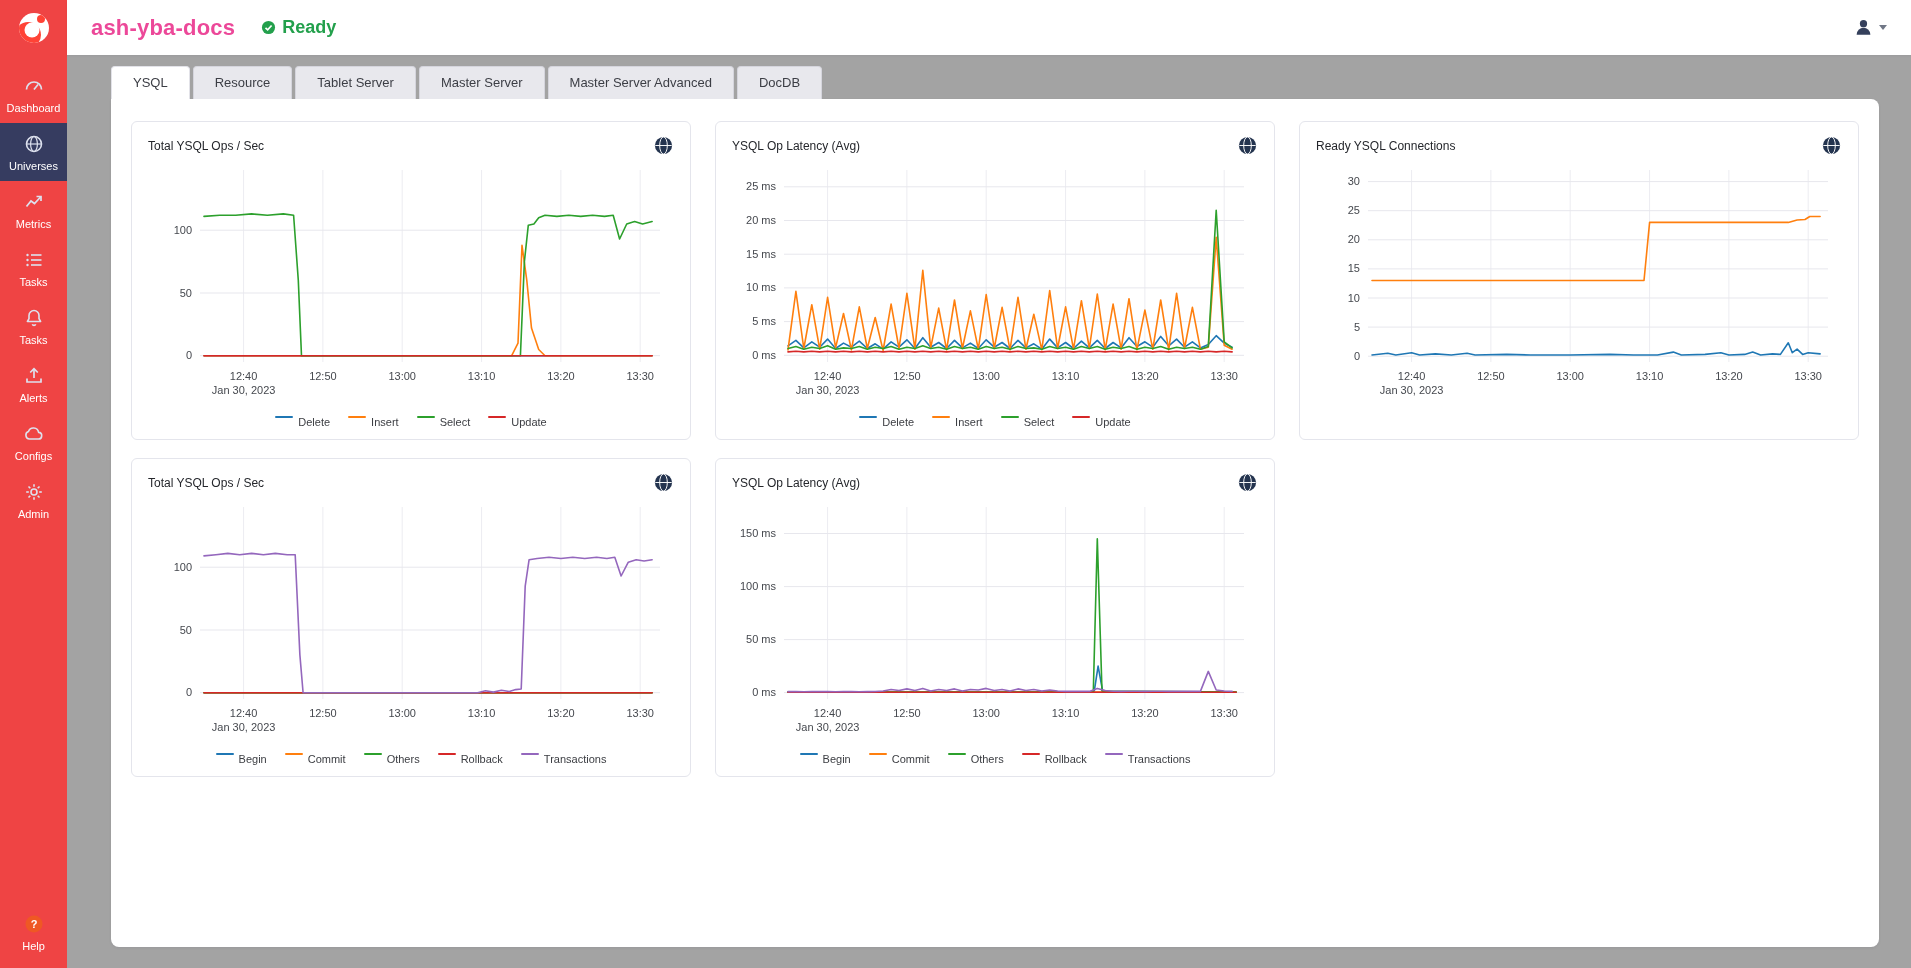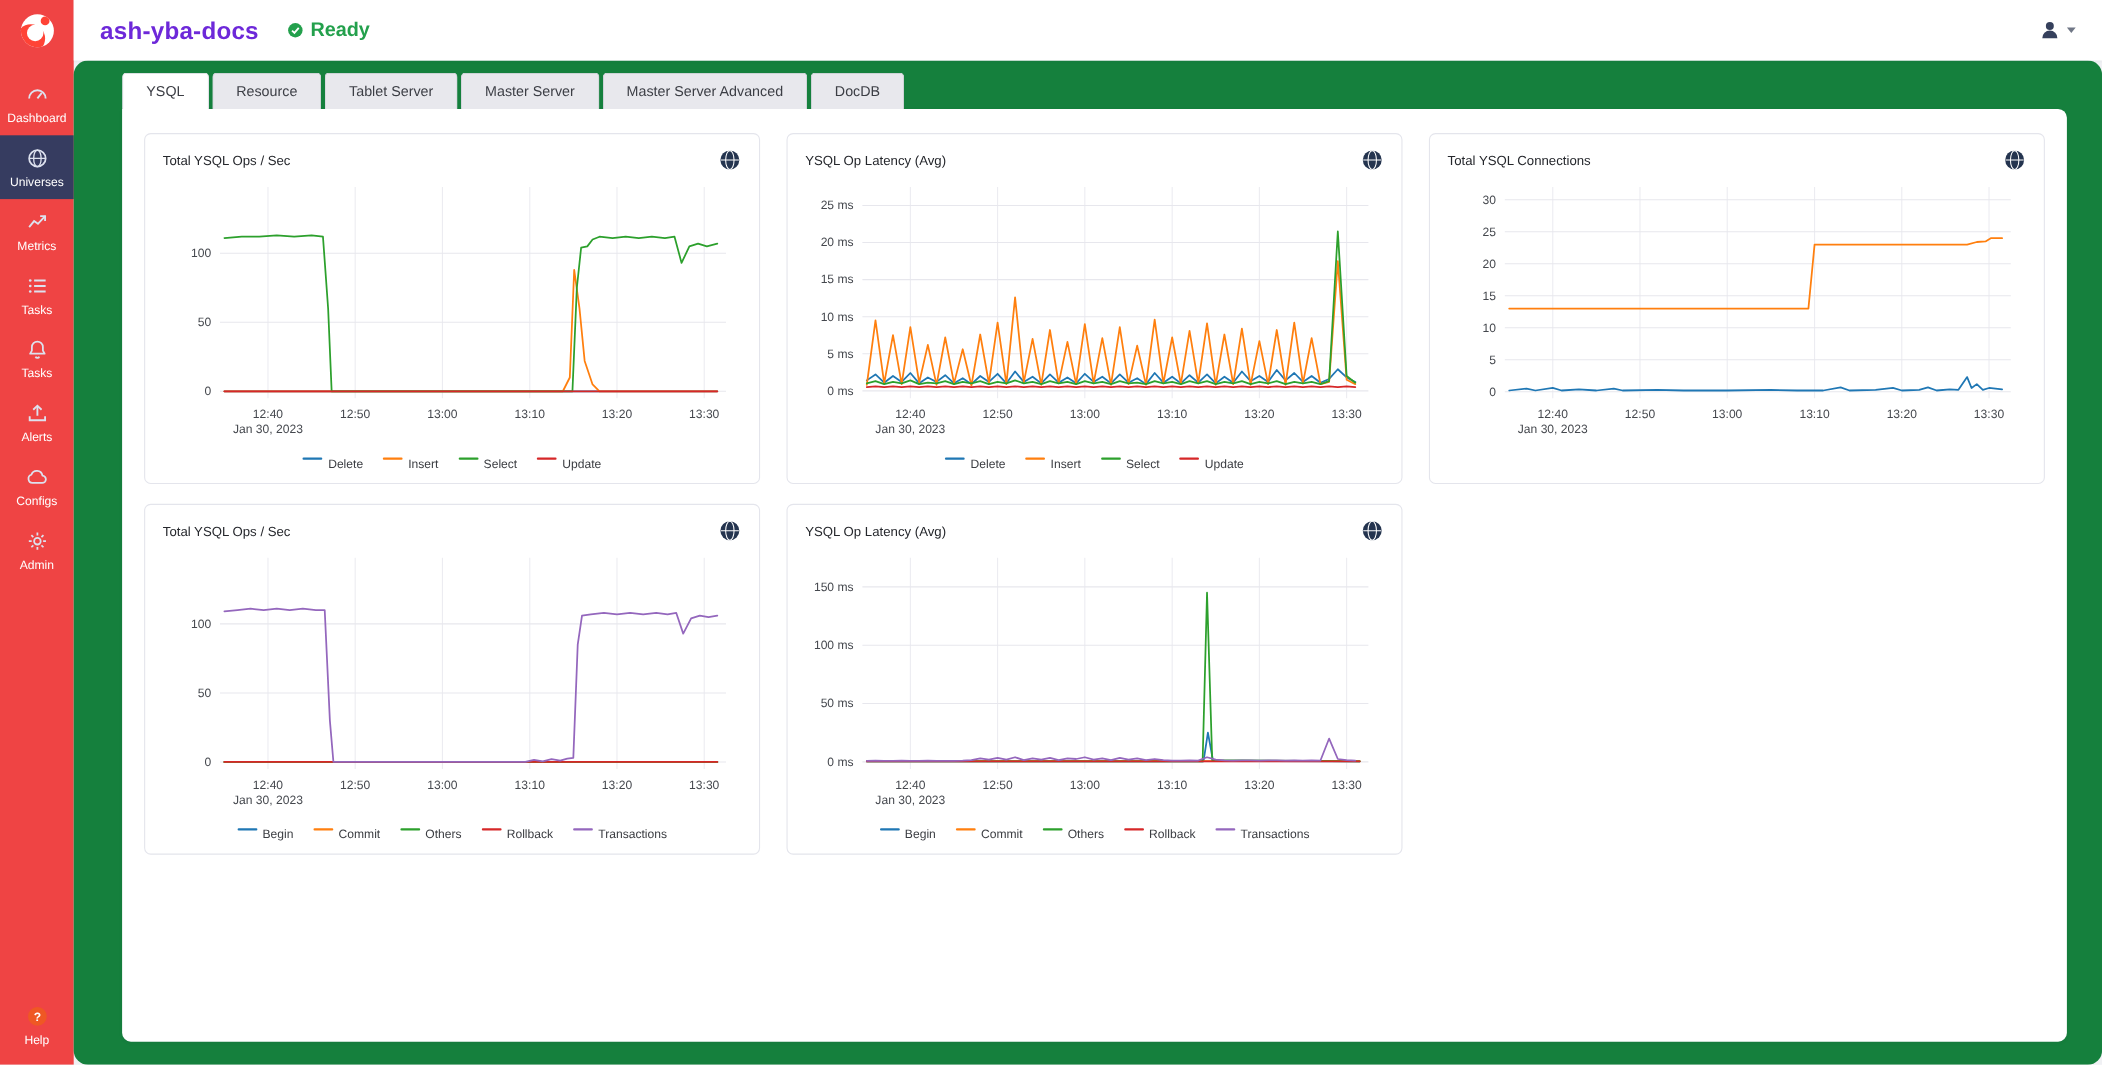--- a/index.html
+++ b/index.html
@@ -18,27 +18,27 @@
   .side-item .nav-ic { width:22px; height:22px; color:#dde1ee; }
   .side-help { margin-top:auto; margin-bottom:16px; display:flex; flex-direction:column; align-items:center; gap:5px;
                font-size:11px; color:#fff; cursor:pointer; }
   .side-help .nav-ic { width:22px; height:22px; }
 
   
   .right-col { flex:1; display:flex; flex-direction:column; min-width:0; }
 
   header.topbar { height:55px; background:#fff; display:flex; align-items:center; padding:0 24px; gap:26px;
                   box-shadow:0 1px 2px rgba(30,34,60,.06); position:relative; z-index:3; }
-  .page-title { font-size:22px; font-weight:700; color:#6d28d9; letter-spacing:.2px; }
+  .page-title { font-size:22px; font-weight:700; color:#ec4899; letter-spacing:.2px; }
   .status-badge { display:inline-flex; align-items:center; gap:6px; color:#23a04c; font-weight:700; font-size:18px; }
   .user-menu { margin-left:auto; display:flex; align-items:center; gap:5px; color:#35405c; cursor:pointer; }
   .user-menu .nav-ic { width:21px; height:21px; }
   .caret { width:0; height:0; border-left:4px solid transparent; border-right:4px solid transparent; border-top:5px solid #707786; }
 
-  main { flex:1; background:#15803d;border-radius:13px; }
+  main { flex:1; background:#a3a3a3; }
 
   
   .tab-bar { display:flex; align-items:flex-end; padding:11px 32px 0 44px; gap:3px; }
   .tab { padding:8px 21px 9px; font-size:13px; color:#3c3e45; background:#e8e8ed; border:1px solid #d5d5dd;
          border-bottom:none; border-radius:4px 4px 0 0; cursor:pointer; white-space:nowrap; }
   .tab.active { background:#fff; border-color:#e2e2e8; position:relative; z-index:2; }
 
   
   .content-panel { margin:0 32px 0 44px; background:#fff; border-radius:0 8px 8px 8px; padding:22px 20px;
                    min-height:848px; box-shadow:0 1px 3px rgba(35,38,59,.08); }
@@ -298,21 +298,21 @@
                   <span class="lg-text">Select</span>
                 </span>
                 <span class="lg-item">
                   <span class="lg-line" style="background:#d62728"></span>
                   <span class="lg-text">Update</span>
                 </span>
               </div>
             </div>
             <div class="chart-panel">
               <div class="panel-head">
-                <div class="panel-title">Total YSQL Connections</div>
+                <div class="panel-title">Ready YSQL Connections</div>
                 <span class="panel-globe">
                   <svg viewBox="0 0 22 22">
                     <circle cx="11" cy="11" r="9" fill="#24344f"></circle>
                     <ellipse cx="11" cy="11" rx="4" ry="9" fill="none" stroke="#ffffff" stroke-width="1"></ellipse>
                     <line x1="2.4" y1="11" x2="19.6" y2="11" stroke="#ffffff" stroke-width="1"></line>
                   </svg>
                 </span>
               </div>
               <svg class="plot" width="526" height="252" viewBox="0 0 526 252">
                 <line x1="95.6" y1="10" x2="95.6" y2="202" stroke="#ececf1" stroke-width="1"></line>

